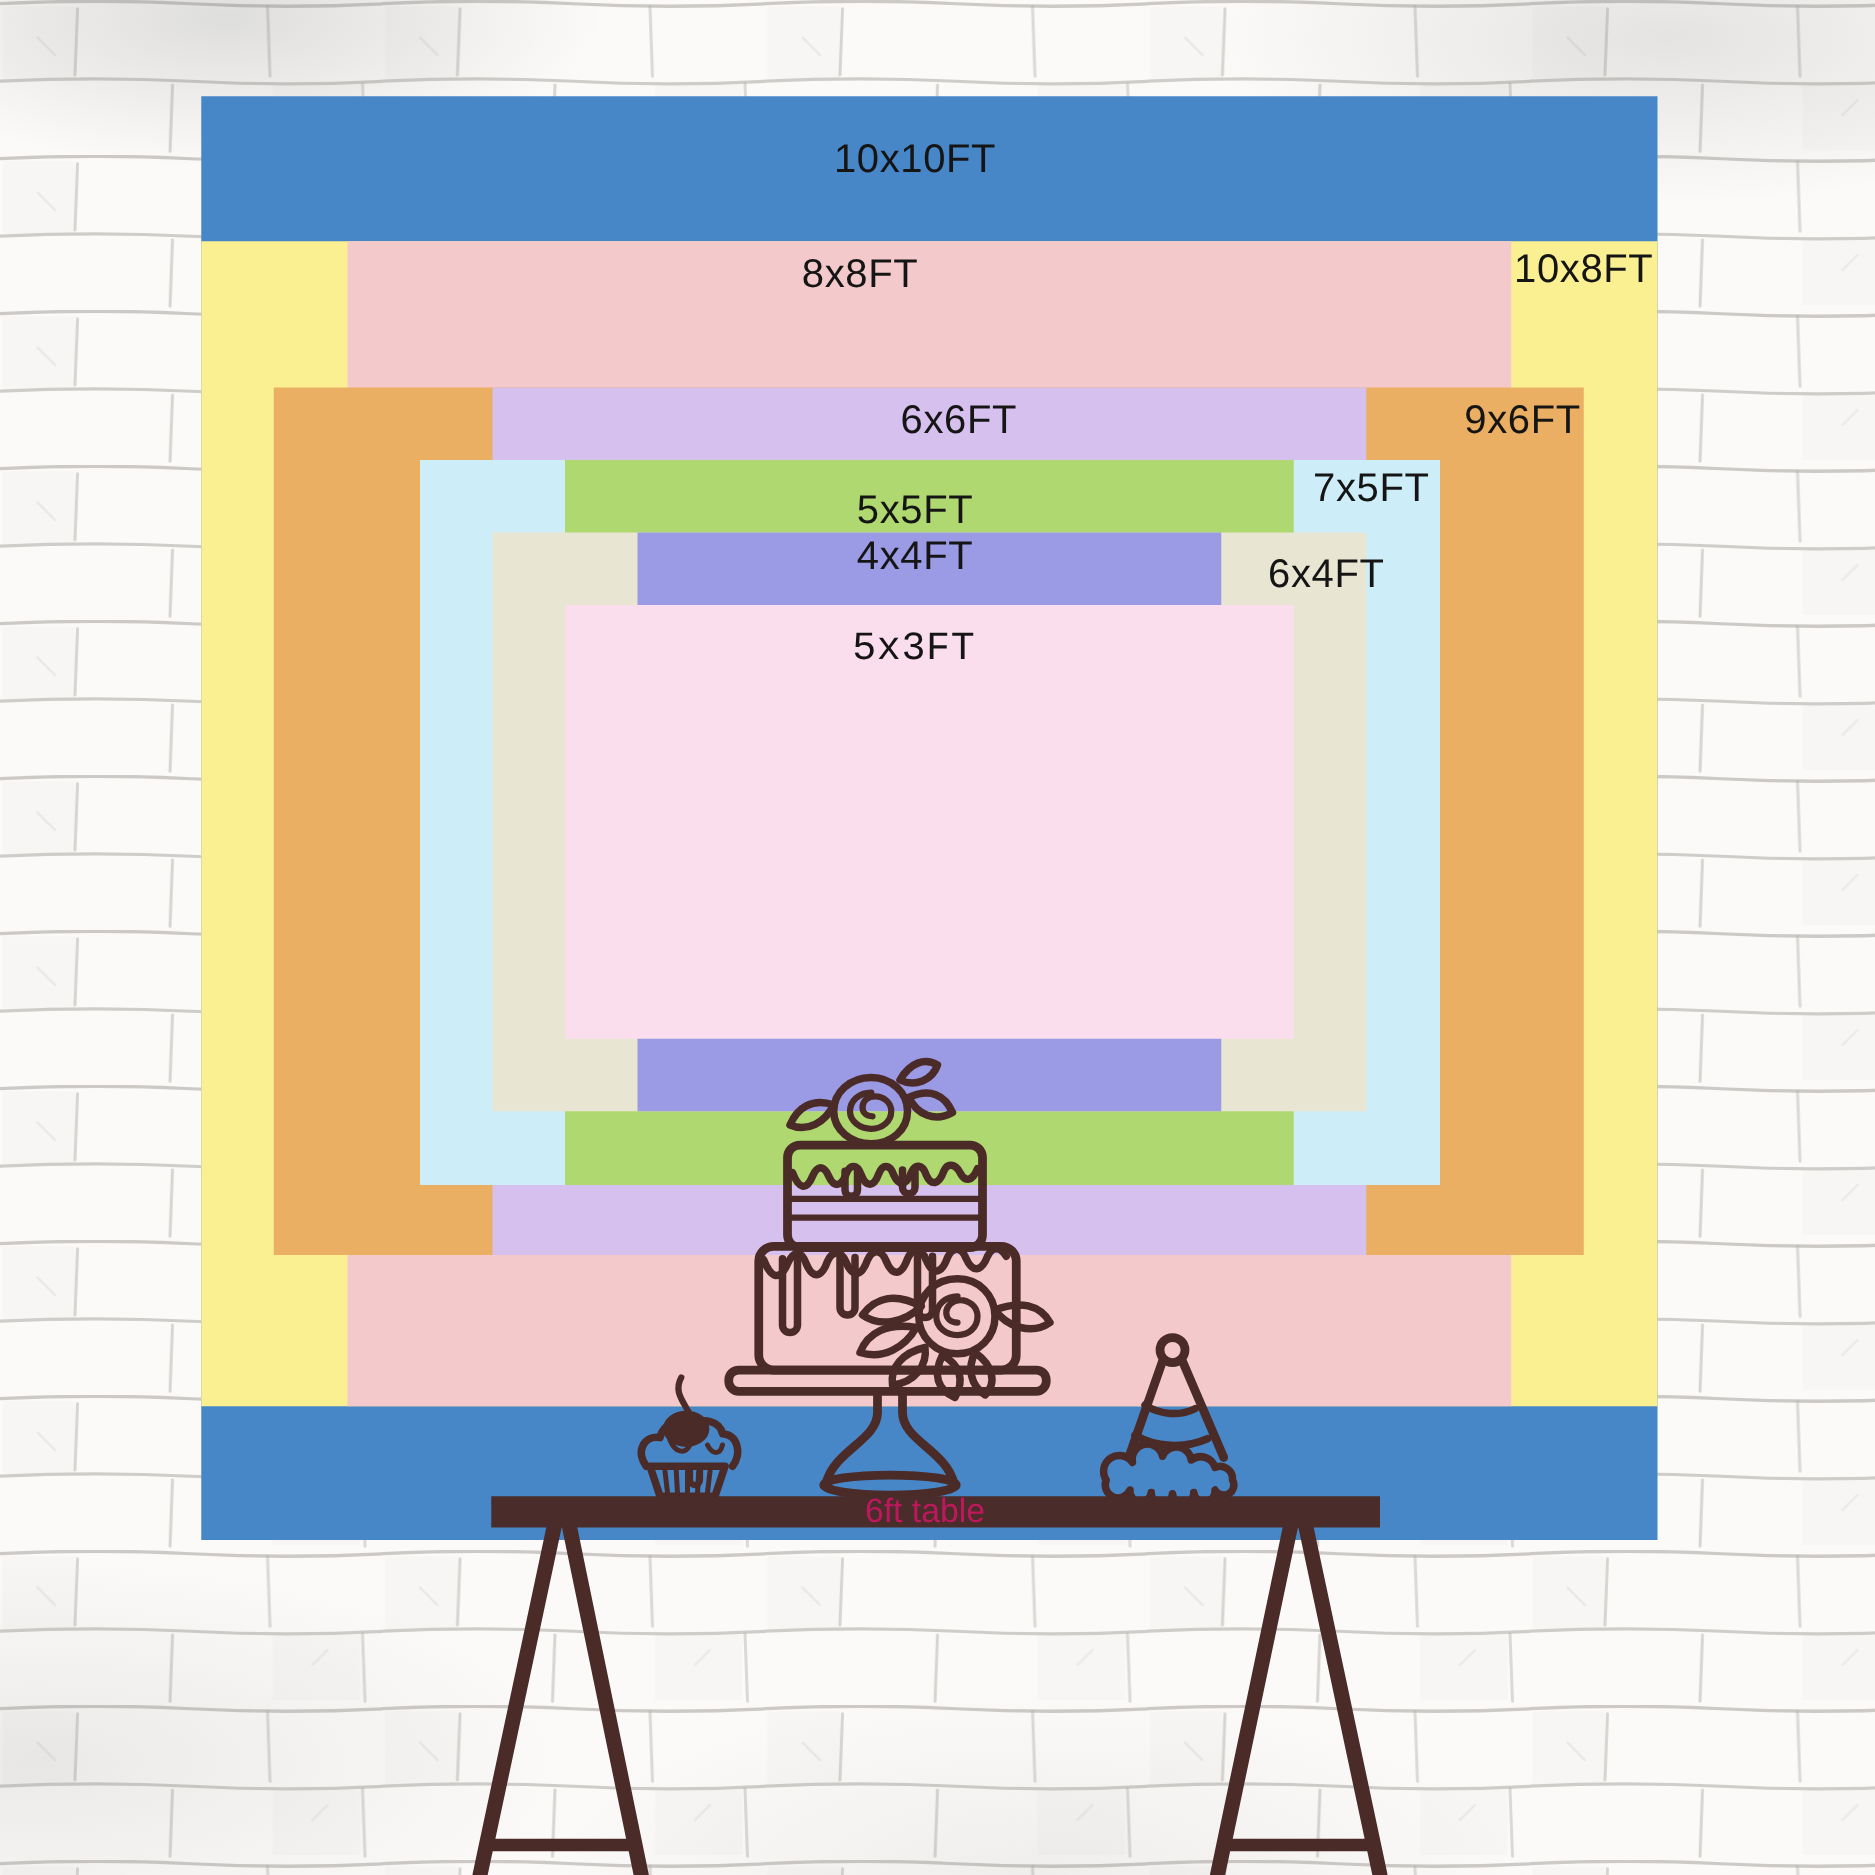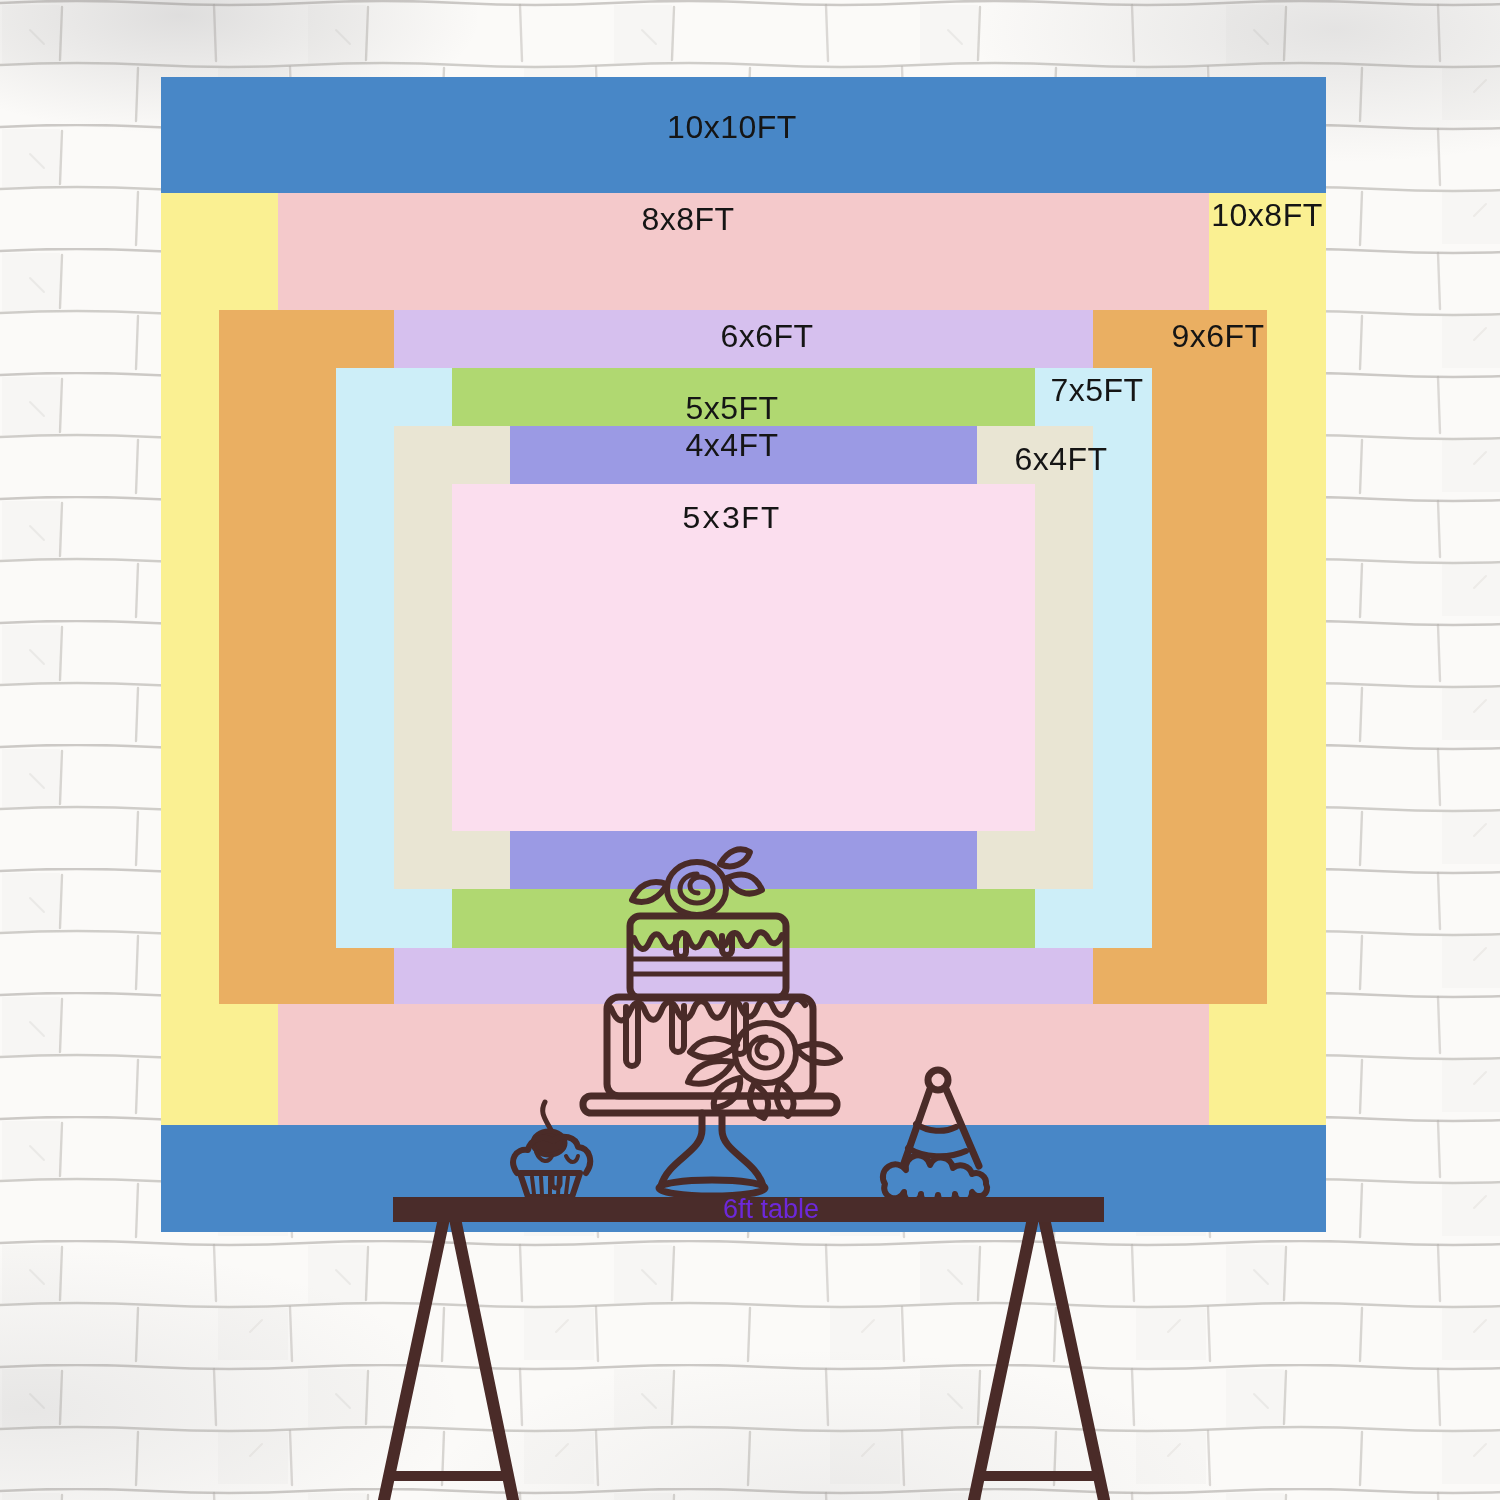--- a/index.html
+++ b/index.html
@@ -129,21 +129,21 @@
         <path d="M930,1089 L903,1166" stroke-width="7"></path>
         <path d="M946,1089 L979,1166" stroke-width="7"></path>
         <path d="M916,1124 C928,1132 944,1133 956,1127" stroke-width="6"></path>
         <path d="M908,1148 C924,1158 948,1159 966,1151" stroke-width="6"></path>
         <path d="M885,1184 A12,12 0 0 1 906,1170 A12,12 0 0 1 930,1165 A12,12 0 0 1 953,1168 A12,12 0 0 1 972,1174 A10,10 0 0 1 986,1184 A8,8 0 0 1 972,1192 A8,8 0 0 1 955,1194 A8,8 0 0 1 938,1195 A8,8 0 0 1 921,1194 A8,8 0 0 1 904,1192 A8,8 0 0 1 885,1184 Z" stroke-width="6"></path>
       </g>
     </svg>
   </div>
 
   <div class="table-top" style="background-color: rgb(74, 44, 42);"></div>
-  <div class="table-label" style="color: #6d28d9; margin-left: 31px;">6ft table</div>
+  <div class="table-label" style="color: #be185d;">6ft table</div>
 
   <div class="labels-layer" style="color: rgb(21, 21, 21);">
     <div class="size-label" style="left:732px;top:127px;">10x10FT</div>
     <div class="size-label" style="left:688px;top:219px;">8x8FT</div>
     <div class="size-label" style="left:1267px;top:215px;text-align:right;">10x8FT</div>
     <div class="size-label" style="left:732px;top:336px;margin-left:35px;">6x6FT</div>
     <div class="size-label" style="left:1218px;top:336px;">9x6FT</div>
     <div class="size-label" style="left:732px;top:408px;">5x5FT</div>
     <div class="size-label" style="left:1097px;top:390px;">7x5FT</div>
     <div class="size-label" style="left:732px;top:445px;">4x4FT</div>

